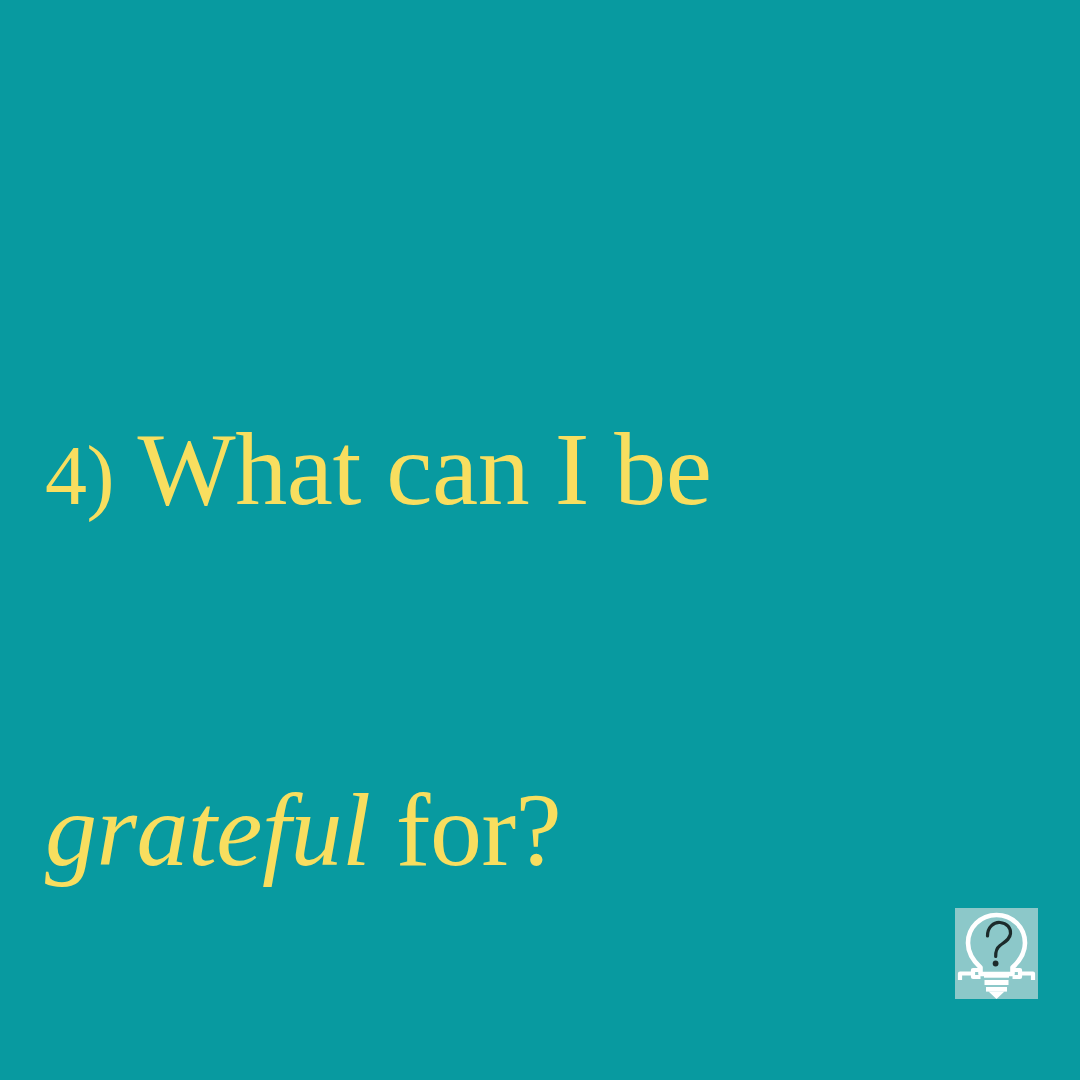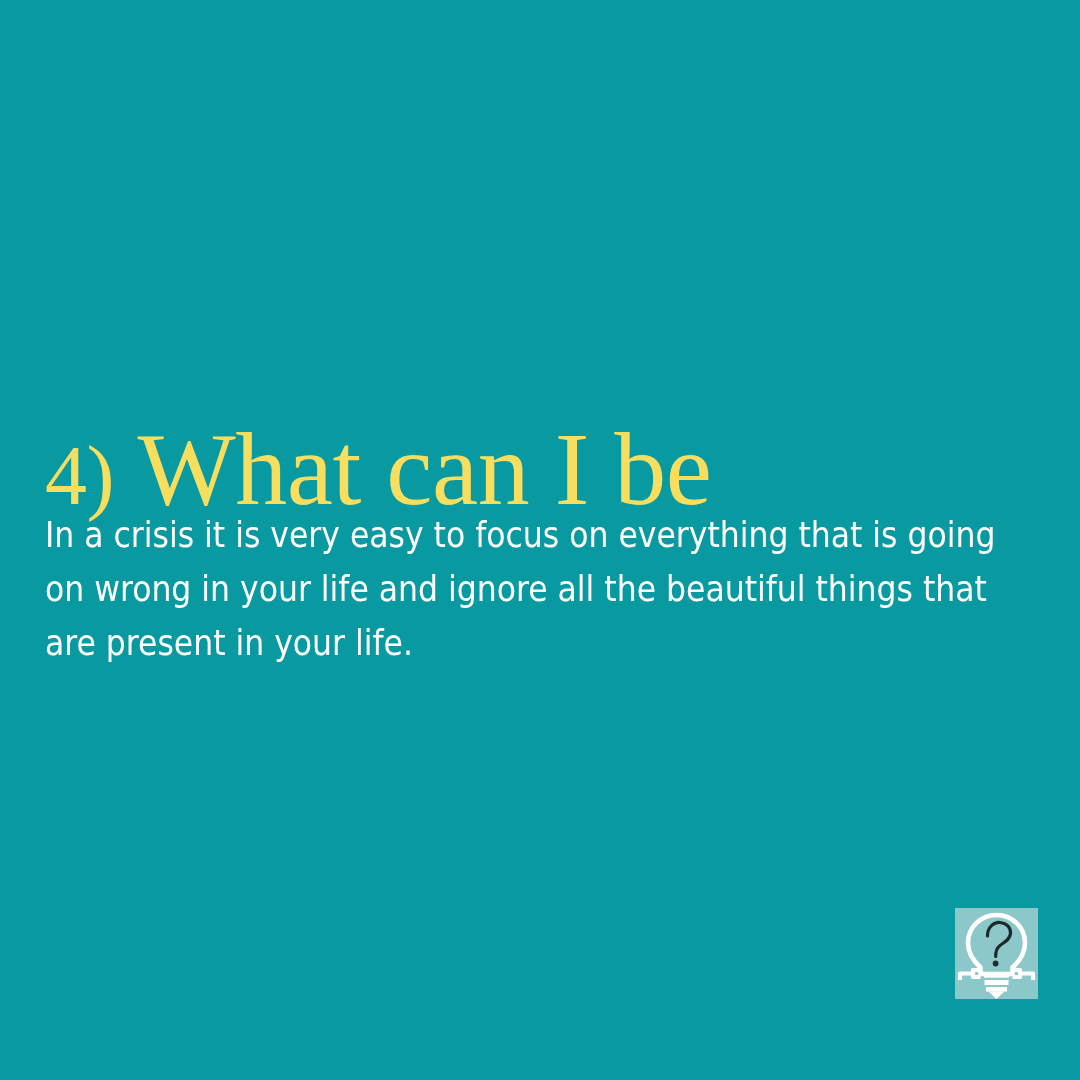--- a/index.html
+++ b/index.html
@@ -82,24 +82,24 @@
     height: 91px;
   }
 </style>
 </head>
 <body>
 
 <div class="slide">
 
   <h1 class="heading">
     <span class="line"><span class="num">4)</span><span> What can I be</span></span>
+    <span class="line"><span class="ital">grateful</span><span> for?</span></span>
   </h1>
 
   <div class="body-copy">
-    <p>In a crisis it is very easy to focus on everything that is going on wrong in your life and ignore all the beautiful things that are present in your life.</p>
     <div class="para-gap"></div>
   </div>
 
   <div class="logo">
     <svg viewBox="0 0 83 91" xmlns="http://www.w3.org/2000/svg">
 
       <path d="M41.5 7
                C 25.5 7, 13 19.5, 13 35
                C 13 45.5, 19 53.5, 25.5 59.5
                L 25.5 66

